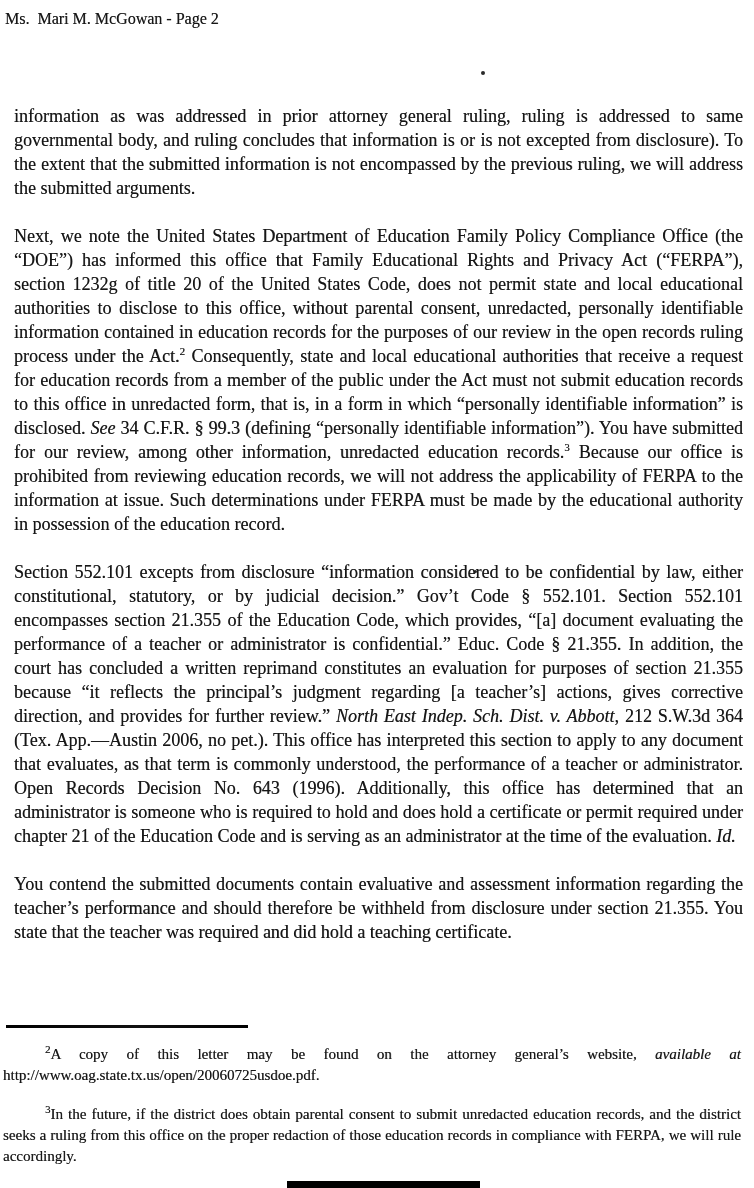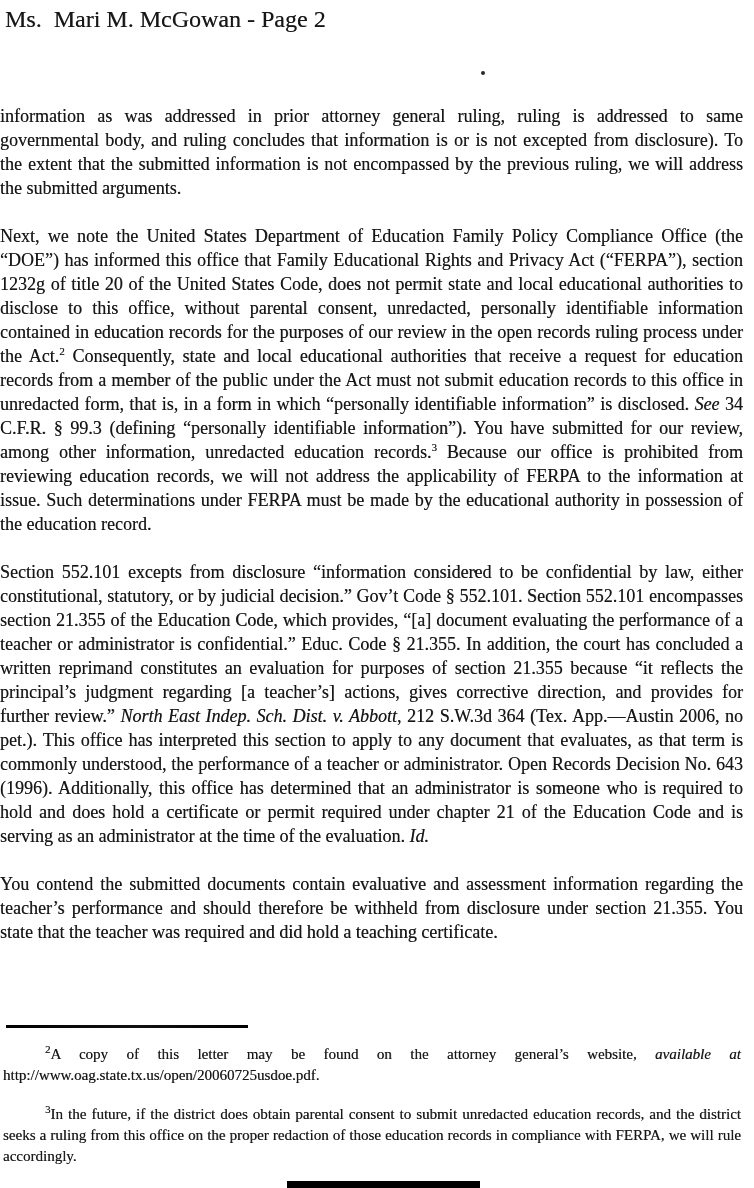--- a/index.html
+++ b/index.html
@@ -11,28 +11,28 @@
     background: #ffffff;
     font-family: "Liberation Serif", "DejaVu Serif", serif;
     color: var(--ink, #161616);
     overflow: hidden;
     text-shadow: 0.3px 0.3px 0 rgba(0,0,0,0.55);
   }
   .page-header {
     position: absolute;
     top: 8px;
     left: 5px;
-    font-size: 24px;
+    font-size: 16px;
     line-height: 22px;
     white-space: pre;
   }
   .letter-body {
     position: absolute;
     top: 104px;
-    left: 0;
+    left: 14px;
     right: 11px;
     text-align: justify;
   }
   .para {
     margin: 0 0 24px 0;
     font-size: 18px;
     line-height: 24px;
   }
   .para:last-child { margin-bottom: 16px; }
   sup {

